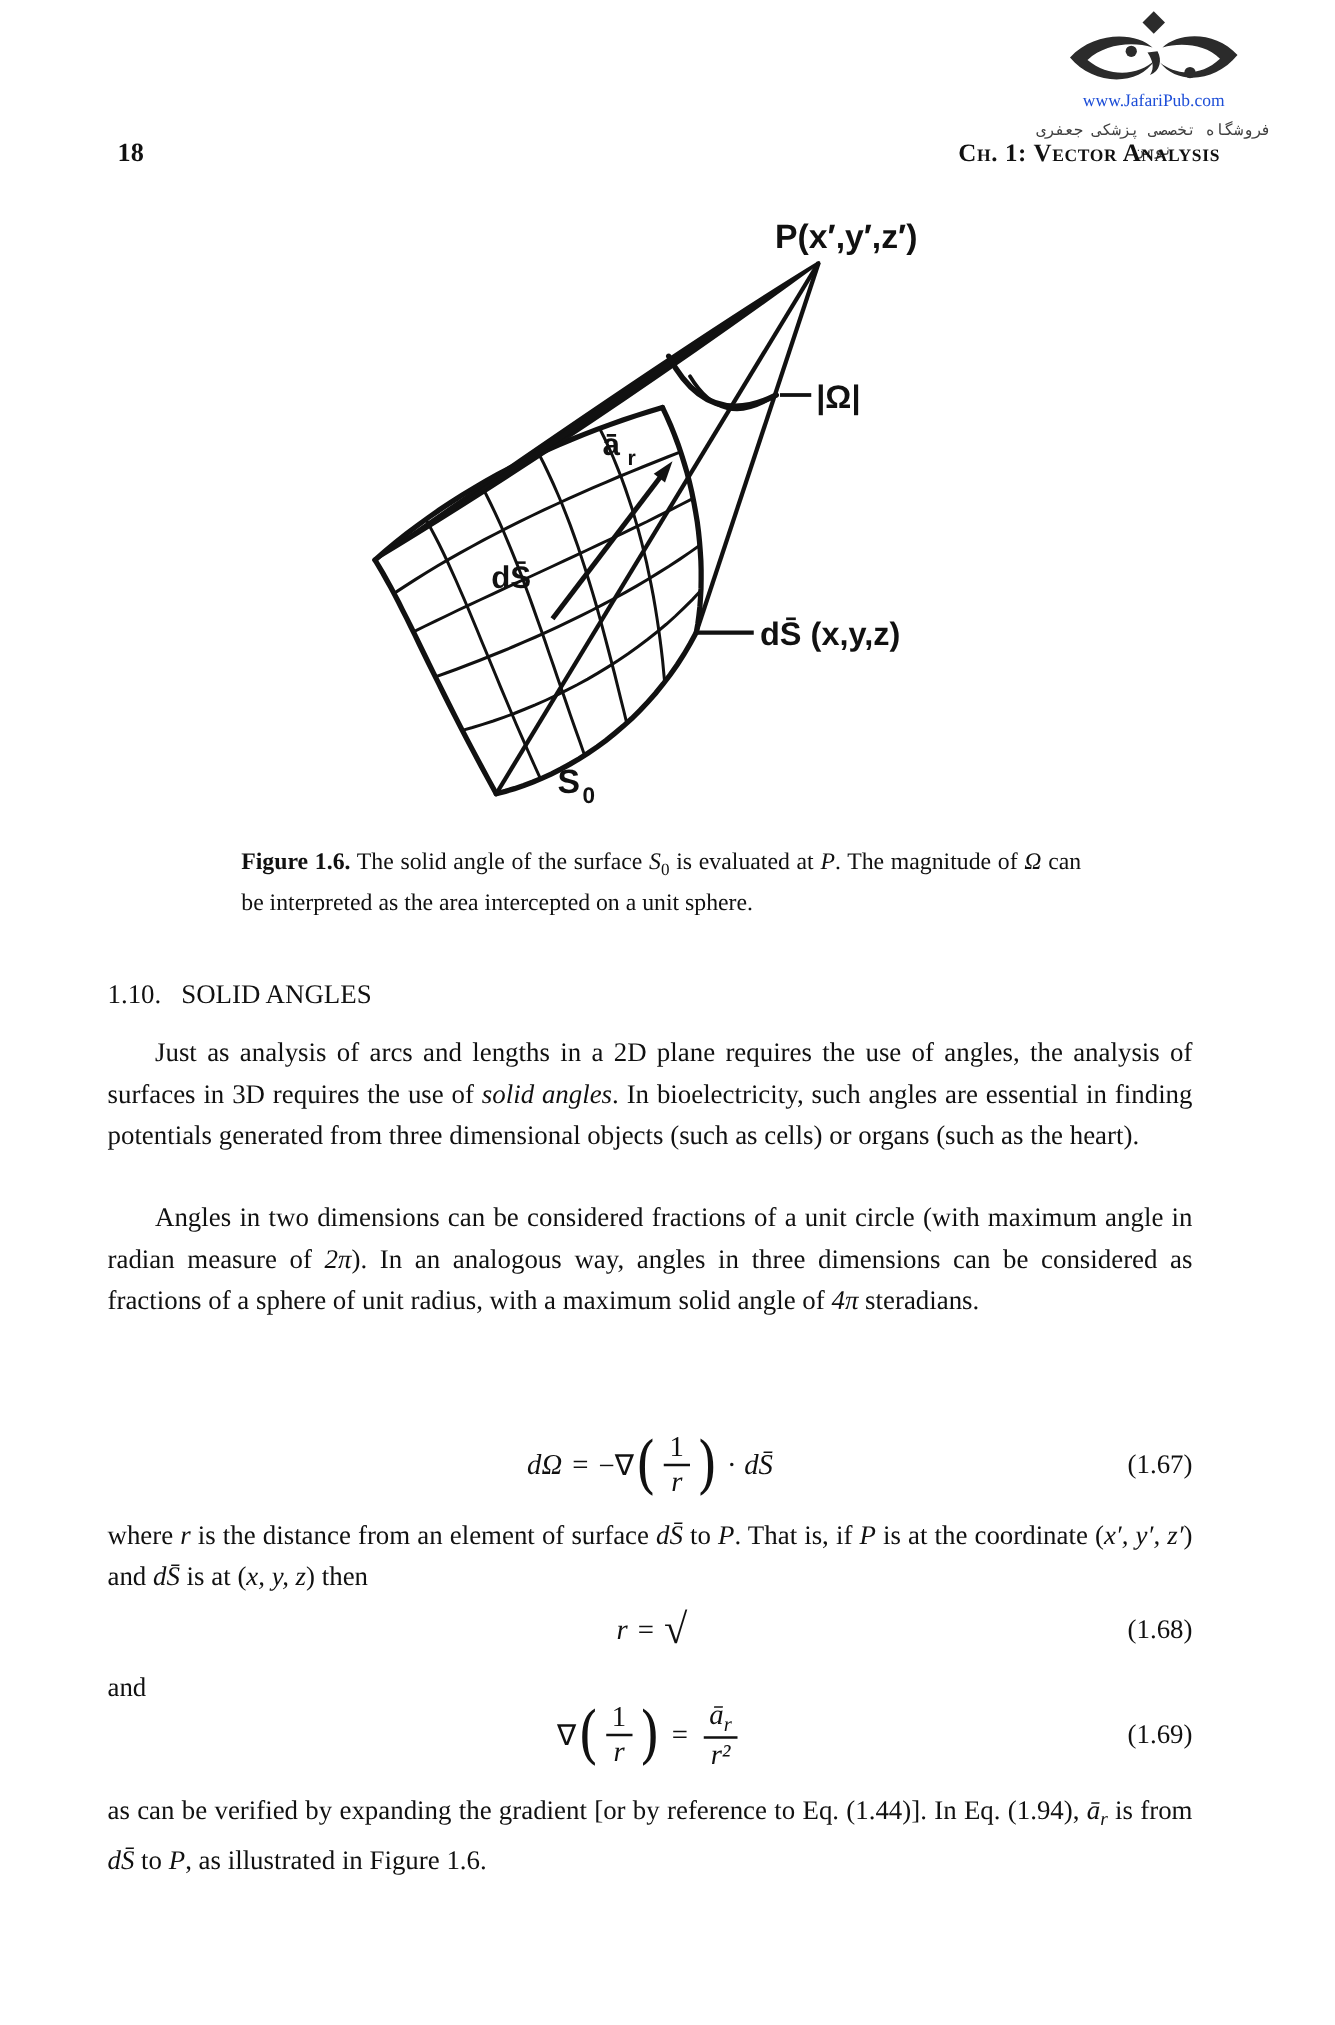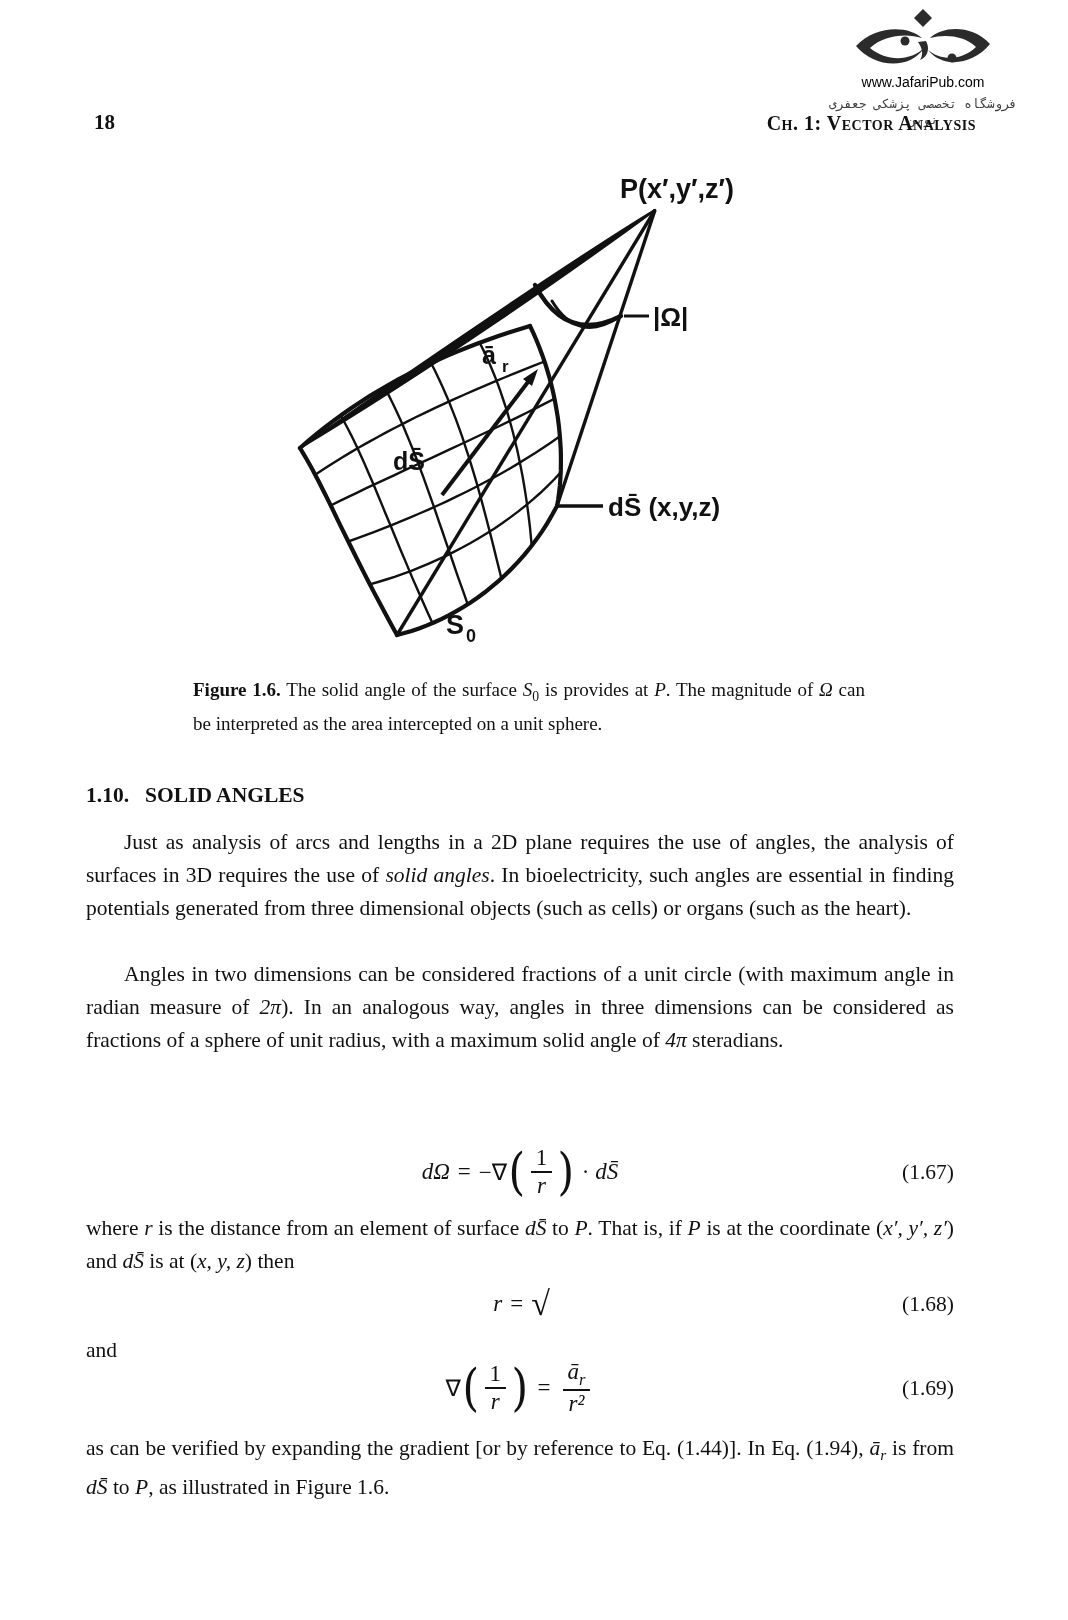--- a/index.html
+++ b/index.html
@@ -1,32 +1,32 @@
 <!DOCTYPE html>
 <html><head>
 <meta charset="utf-8">
 <style>
   html,body{margin:0;padding:0;background:#e8e8e8;}
   .page{position:relative;width:1068px;height:1620px;background:#ffffff;overflow:hidden;
         font-family:"Liberation Serif",serif;color:#111;}
   
   .logo-block{position:absolute;top:8px;right:50px;width:190px;text-align:center;}
-  .logo-site{font-family:Liberation Sans, sans-serif;font-size:14px;color:#000000;margin-top:2px;}
+  .logo-site{font-family:Liberation Serif, serif;font-size:14px;color:#1d4ed8;margin-top:2px;}
   .logo-fa{font-family:Liberation Mono, monospace;font-size:12.5px;color:#404040;margin-top:6px;direction:rtl;}
   
   .pg-num{position:absolute;left:94px;top:110px;font-weight:bold;font-size:21px;}
   .chap-head{position:absolute;right:92px;top:112px;font-weight:bold;font-size:20px;
              font-variant:small-caps;letter-spacing:.5px;}
   
   .fig{position:absolute;left:240px;top:158px;width:540px;height:520px;}
   .fig svg{display:block;}
   .fig text{font-family:"Liberation Sans","DejaVu Sans",sans-serif;font-weight:bold;fill:#111;}
   .caption{position:absolute;left:193px;top:676px;width:672px;font-size:19px;line-height:27px;text-align:justify;}
   
-  .sec-head{position:absolute;left:86px;top:783px;font-weight:bold;font-size:21.5px;text-align:center;}
+  .sec-head{position:absolute;left:86px;top:783px;font-weight:normal;font-size:21.5px;text-align:center;}
   .sec-head .sp{margin-left:16px;}
   
   .para{position:absolute;left:86px;width:868px;font-size:21.5px;line-height:33px;text-align:justify;}
   .indent{text-indent:38px;}
   .rt-i{font-style:italic;}
   .rt-b{font-weight:bold;}
   .rt-sub{vertical-align:sub;font-size:.72em;}
   .rt-isub{font-style:italic;vertical-align:sub;font-size:.72em;}
   
   .eq-row{position:absolute;left:86px;width:868px;display:flex;align-items:center;justify-content:center;
@@ -101,21 +101,21 @@
       <text x="413" y="168" font-size="26">|Ω|</text>
       <text x="242" y="206" font-size="25">ā</text>
       <text x="262" y="214" font-size="17">r</text>
       <text x="153" y="312" font-size="25">dS̄</text>
       <text x="368" y="358" font-size="26">dS̄ (x,y,z)</text>
       <text x="206" y="476" font-size="27">S</text>
       <text x="226" y="484" font-size="18">0</text>
     </svg>
   </div>
 
-  <div class="caption"><span class="rt-b">Figure 1.6.</span><span> The solid angle of the surface </span><span class="rt-i">S</span><span class="rt-sub">0</span><span> is provides at </span><span class="rt-i">P</span><span>. The magnitude of </span><span class="rt-i">Ω</span><span> can be interpreted as the area intercepted on a unit sphere.</span></div>
+  <div class="caption"><span class="rt-b">Figure 1.6.</span><span> The solid angle of the surface </span><span class="rt-i">S</span><span class="rt-sub">0</span><span> is evaluated at </span><span class="rt-i">P</span><span>. The magnitude of </span><span class="rt-i">Ω</span><span> can be interpreted as the area intercepted on a unit sphere.</span></div>
 
   <div class="sec-head">
     <span>1.10.</span><span class="sp">SOLID ANGLES</span>
   </div>
 
   <div class="para indent" style="top:826px;"><span>Just as analysis of arcs and lengths in a 2D plane requires the use of angles, the analysis of surfaces in 3D requires the use of </span><span class="rt-i">solid angles</span><span>. In bioelectricity, such angles are essential in finding potentials generated from three dimensional objects (such as cells) or organs (such as the heart).</span></div>
   <div class="para indent" style="top:958px;"><span>Angles in two dimensions can be considered fractions of a unit circle (with maximum angle in radian measure of </span><span class="rt-i">2π</span><span>). In an analogous way, angles in three dimensions can be considered as fractions of a sphere of unit radius, with a maximum solid angle of </span><span class="rt-i">4π</span><span> steradians.</span></div>
 
   <div class="eq-row" style="top:1136px;height:72px;">
     <span>dΩ</span>

